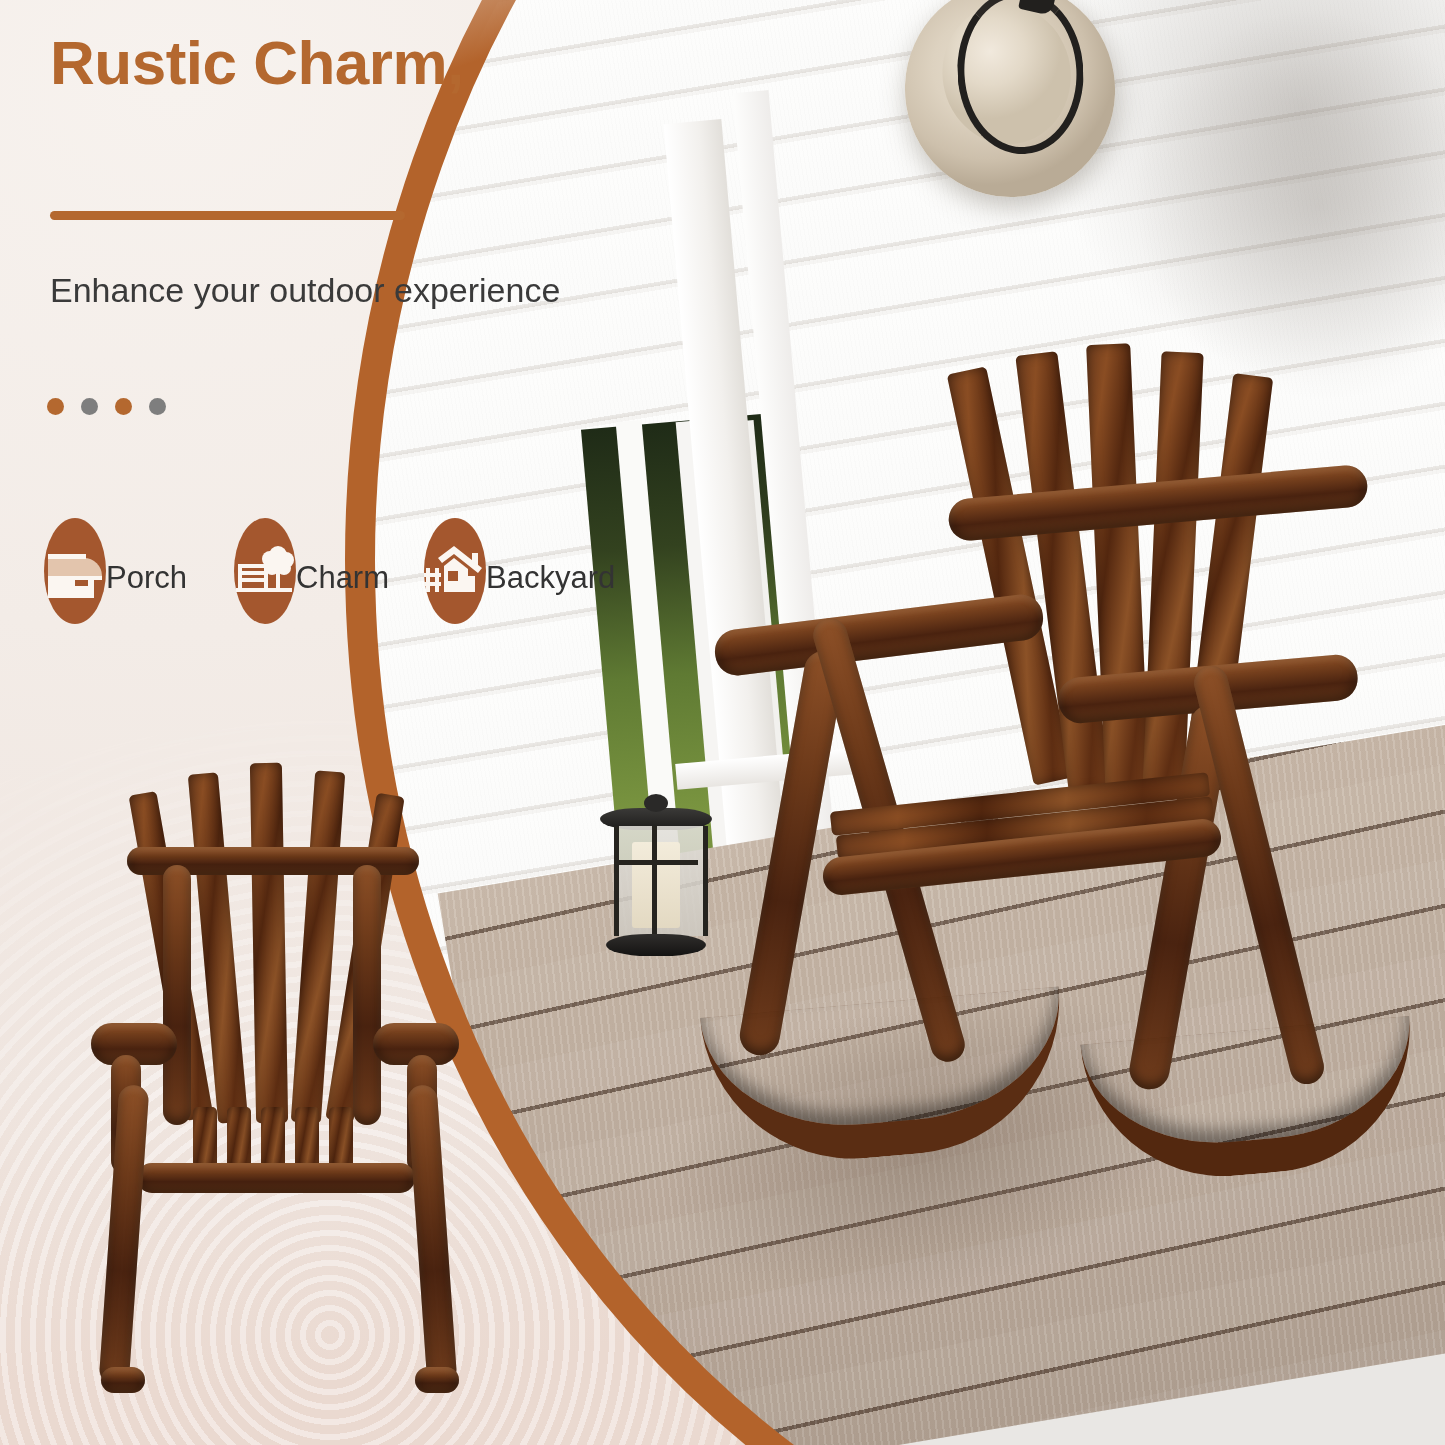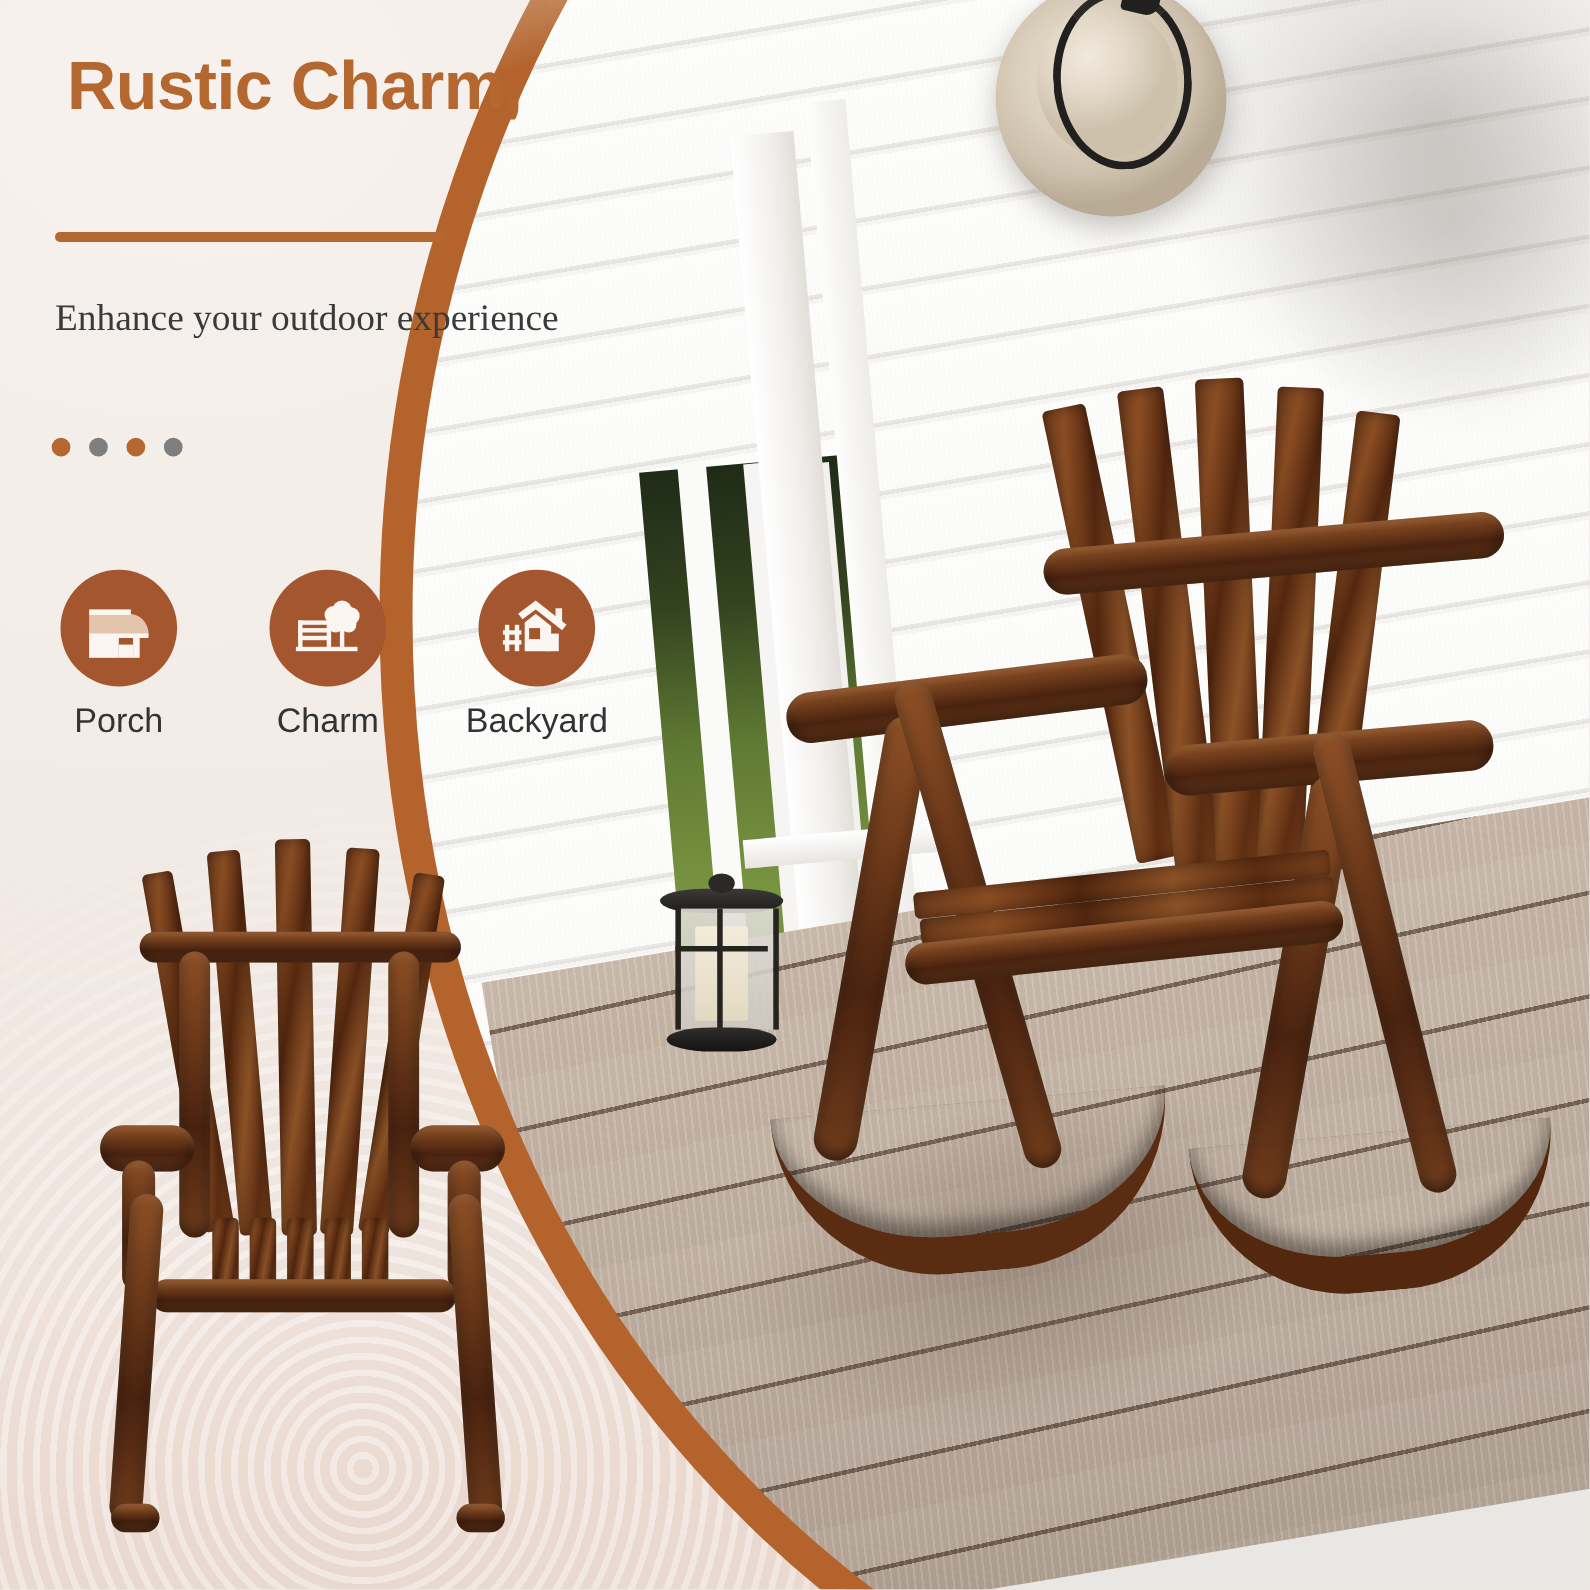--- a/index.html
+++ b/index.html
@@ -147,38 +147,37 @@
      box-shadow:inset 0 0 12px rgba(0,0,0,.42);}
   .wlog{position:absolute;border-radius:22px;
      background:linear-gradient(180deg,#8d5027 0%,#6d3a1a 30%,#4a2310 62%,#6f3c1c 100%);
      box-shadow:inset 0 -5px 12px rgba(0,0,0,.5), inset 0 4px 7px rgba(255,210,160,.16);}
 
   
   .chair-l{position:absolute;left:85px;top:755px;width:430px;height:660px;}
 
   
   .headline{
-    position:absolute;left:50px;top:44px;width:660px;
+    position:absolute;left:50px;top:28px;width:660px;
     font-size:62px;line-height:1.12;font-weight:700;letter-spacing:-.5px;
     color:#b4682f;
-    margin-left:11px;
   }
   .divider{
     position:absolute;left:50px;top:211px;width:355px;height:9px;border-radius:5px;
     background:#b4682f;
   }
   .subtitle{
     position:absolute;left:50px;top:268px;width:680px;
-    font-size:34px;line-height:1.32;color:#3a3a3a;font-weight:400;font-family:Liberation Serif, serif;
+    font-size:34px;line-height:1.32;color:#3a3a3a;font-weight:400;
   }
   .dots{position:absolute;left:47px;top:398px;display:flex;gap:17px;}
   .dot{width:17px;height:17px;border-radius:50%;}
 
   .features{position:absolute;left:44px;top:518px;display:flex;gap:62px;}
-  .feature{width:128px;display:flex;flex-direction:column;align-items:center;}
+  .feature{width:128px;display:flex;flex-direction:row;align-items:center;}
   .badge{width:106px;height:106px;border-radius:50%;background:#a4572e;
     display:flex;align-items:center;justify-content:center;}
   .badge svg{display:block;}
   .feature-label{margin-top:13px;font-size:31px;color:#333;white-space:nowrap;}
 </style>
 </head>
 <body>
 
 <div class="stage">
 

